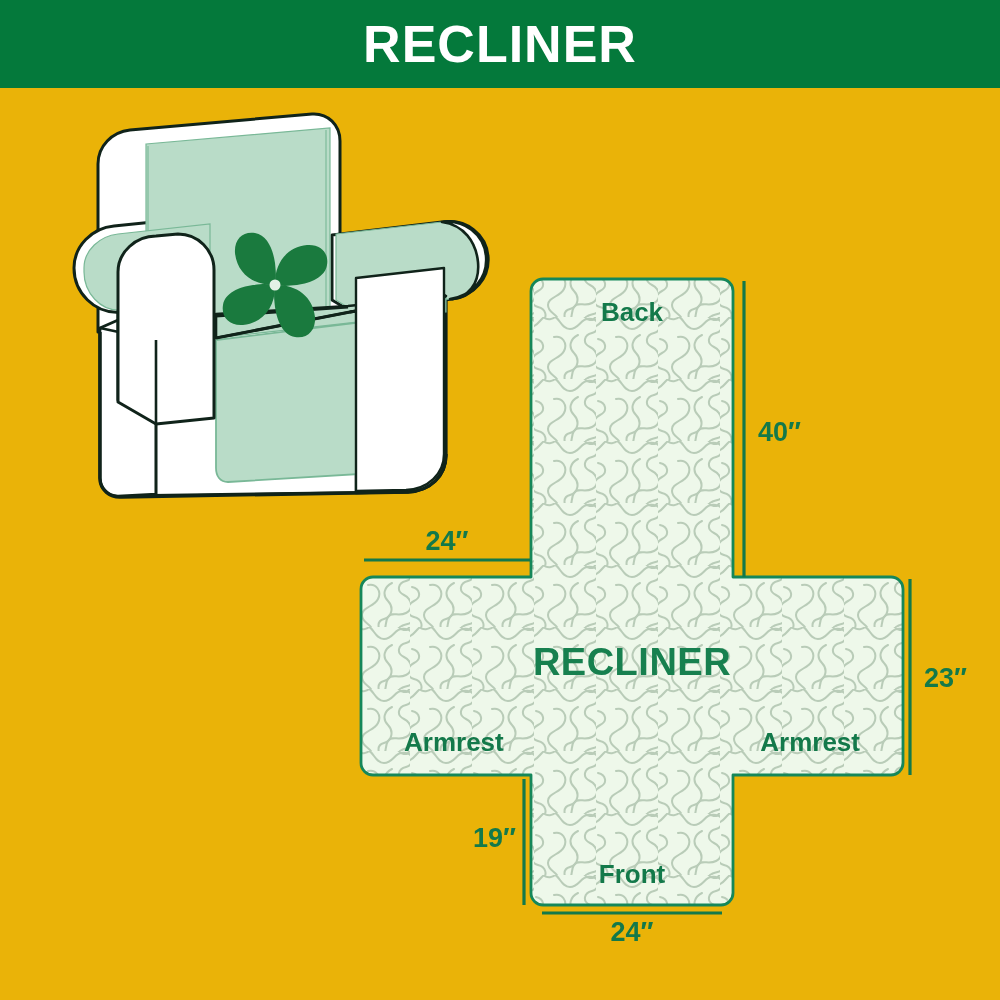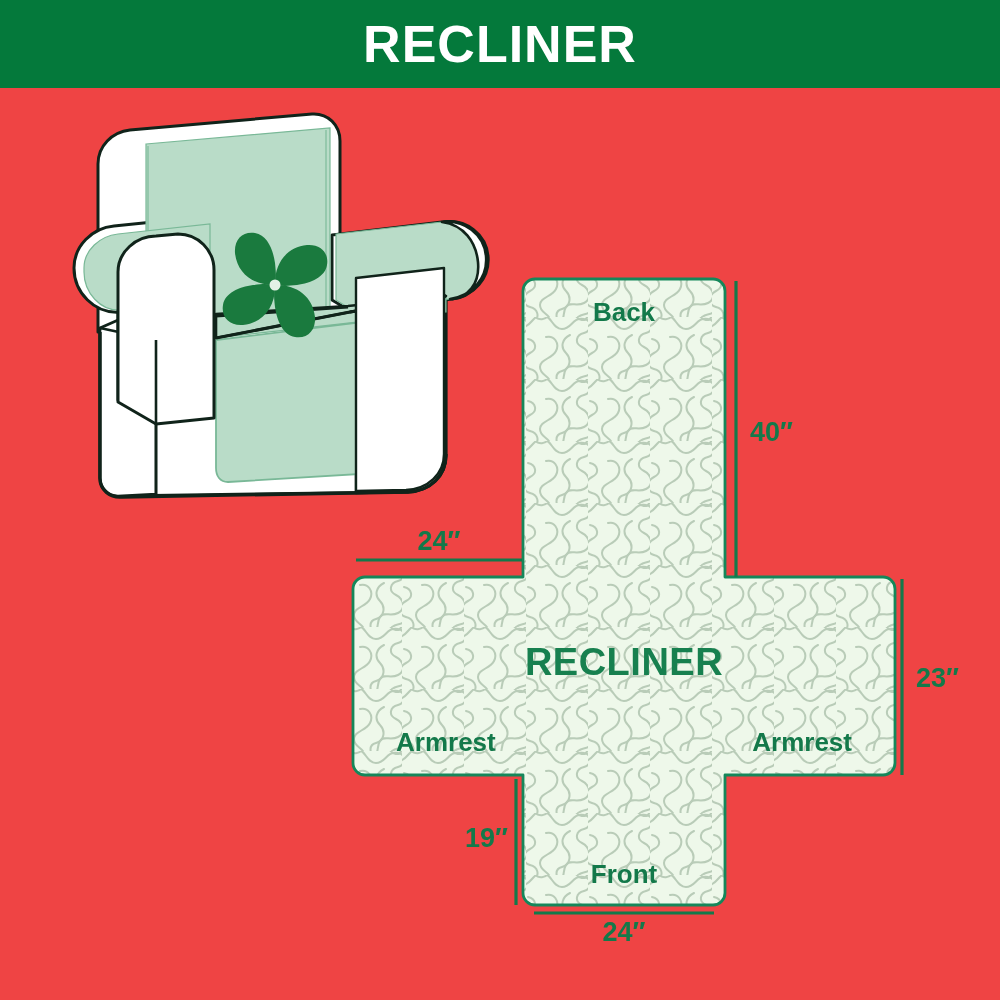--- a/index.html
+++ b/index.html
@@ -2,21 +2,21 @@
 <html><head>
 <meta charset="utf-8">
 <style>
   * { box-sizing: border-box; margin: 0; padding: 0; }
   html, body {
     width: 1000px; height: 1000px;
     background: #ffffff;
     font-family: "Liberation Sans", sans-serif;
     overflow: hidden;
   }
-  #page { position: relative; width: 1000px; height: 1000px; background:#ef4444; }
+  #page { position: relative; width: 1000px; height: 1000px; background:#eab308; }
 
   
   .banner {
     position: absolute; left: 0; top: 0;
     width: 1000px; height: 88px;
     background: #04793b;
     display: flex; align-items: center; justify-content: center;
   }
   .banner-title {
     color: #ffffff;
@@ -25,21 +25,21 @@
     letter-spacing: 1px;
     line-height: 1;
     font-family: "Liberation Sans", sans-serif;
   }
 
   
   .chair-wrap { position: absolute; left: 60px; top: 100px; width: 460px; height: 450px; }
   .chair-wrap svg { display:block; width:100%; height:100%; }
 
   
-  .diagram-wrap { position: absolute; left: 340px; top: 255px; width: 640px; height: 700px; }
+  .diagram-wrap { position: absolute; left: 348px; top: 255px; width: 640px; height: 700px; }
   .diagram-wrap svg { display:block; width:100%; height:100%; }
 
   .dim-text { fill:#13794a; font-family:"Liberation Sans", sans-serif; font-size:27px; font-weight:bold; }
   .part-text { fill:#13794a; font-family:"Liberation Sans", sans-serif; font-size:26px; font-weight:bold; }
   .center-text { fill:#17804f; font-family:"Liberation Sans", sans-serif; font-size:38px; font-weight:bold; letter-spacing:0.5px; }
   .dimline { stroke:#13794a; stroke-width:3.2; stroke-linecap:butt; }
 </style>
 </head>
 <body>
 

